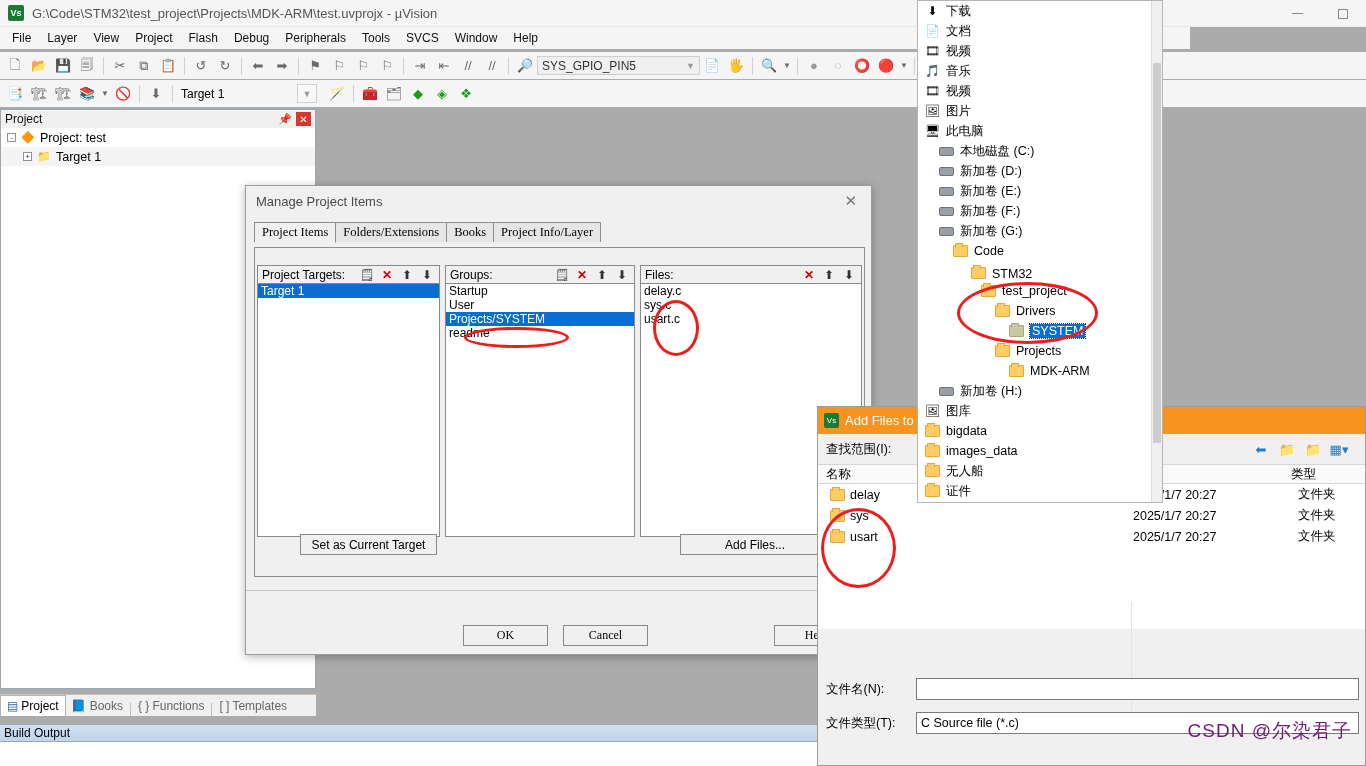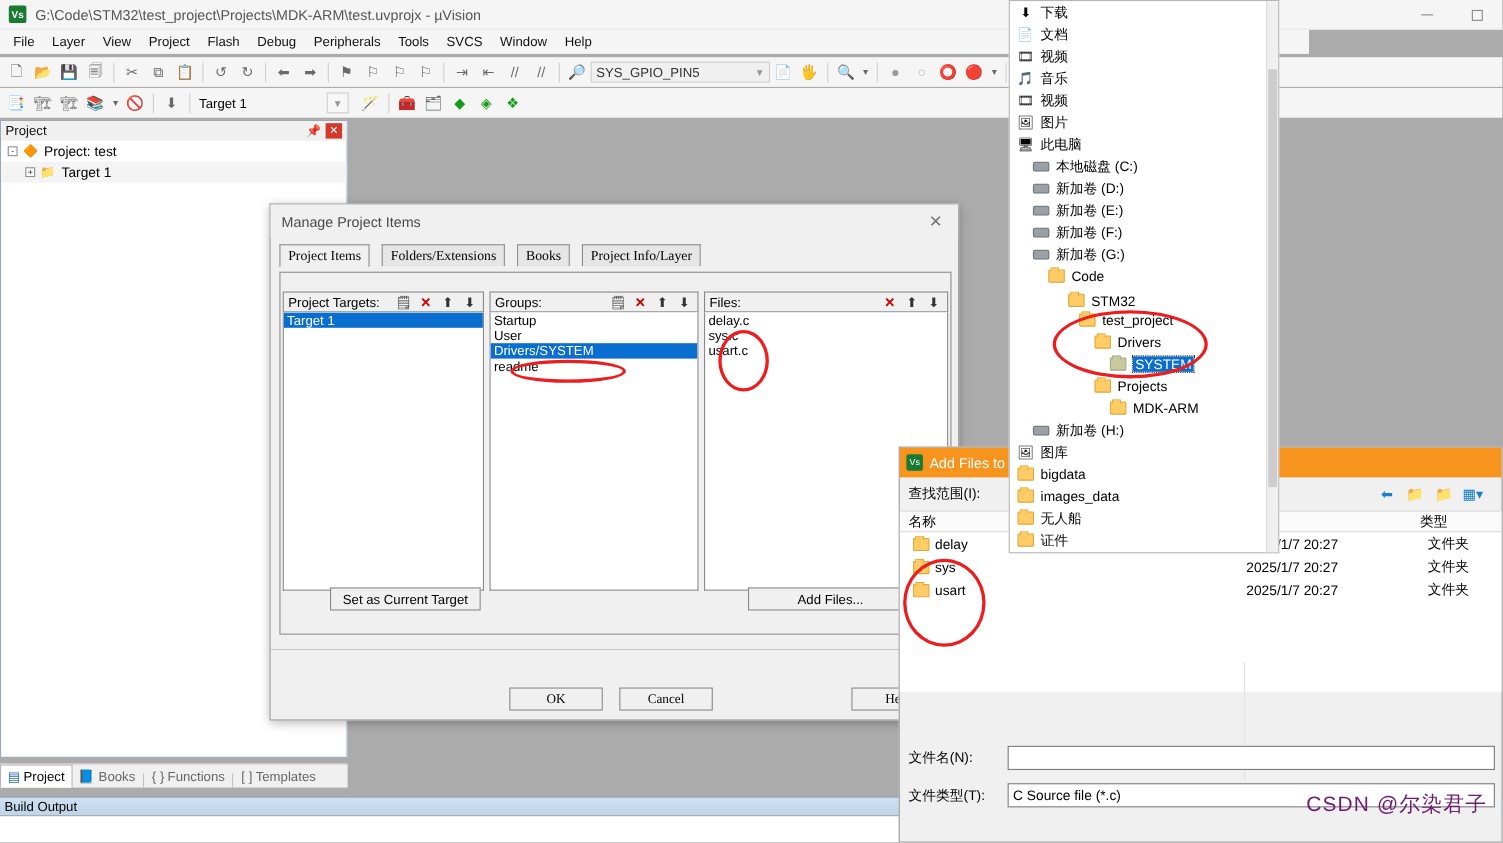--- a/index.html
+++ b/index.html
@@ -109,21 +109,21 @@
   #mpi-dialog{
     position:absolute; left:245px; top:185px; width:627px; height:470px;
     background:#f0f0f0; border:1px solid #9c9c9c; box-shadow:0 2px 9px rgba(0,0,0,.28);
   }
   #mpi-dialog .dlg-title{
     height:30px;display:flex;align-items:center;justify-content:space-between;
     padding:0 6px 0 10px;font-size:13px;color:#4a4a4a;background:#f0f0f0;
   }
   #mpi-dialog .dlg-close{ color:#777;font-size:15px;padding:2px 8px; }
   .tabs-row{ display:flex;align-items:flex-end;padding-left:8px;margin-top:4px;height:22px;
-    font-family:"Liberation Serif", serif;gap:12px; }
+    font-family:"Liberation Serif", serif; }
   .tab{
     border:1px solid #8e8e8e;border-bottom:0;background:#e6e6e6;
     padding:2px 7px;font-size:12.5px;margin-right:-1px;color:#000;
   }
   .tab.active{ background:#f0f0f0;border-bottom:1px solid #f0f0f0;position:relative;top:1px;}
   .tabpage{
     position:absolute;left:8px;top:61px;width:611px;height:330px;
     border:1px solid #8e8e8e;border-top:1px solid #8e8e8e;background:#f0f0f0;
   }
   .col-header{
@@ -389,21 +389,21 @@
         <span class="hdr-btns">
           <span class="hdr-btn">🗒</span>
           <span class="hdr-btn redx">✕</span>
           <span class="hdr-btn">⬆</span>
           <span class="hdr-btn">⬇</span>
         </span>
       </div>
       <div class="listbox" style="height:253px;">
         <div class="lb-item">Startup</div>
         <div class="lb-item">User</div>
-        <div class="lb-item sel">Drivers/SYSTEM</div>
+        <div class="lb-item sel">Projects/SYSTEM</div>
         <div class="lb-item">readme</div>
       </div>
     </div>
 
     <div style="position:absolute;left:385px;top:17px;width:222px;">
       <div class="col-header">
         <span>Files:</span>
         <span class="hdr-btns">
           <span class="hdr-btn redx">✕</span>
           <span class="hdr-btn">⬆</span>

